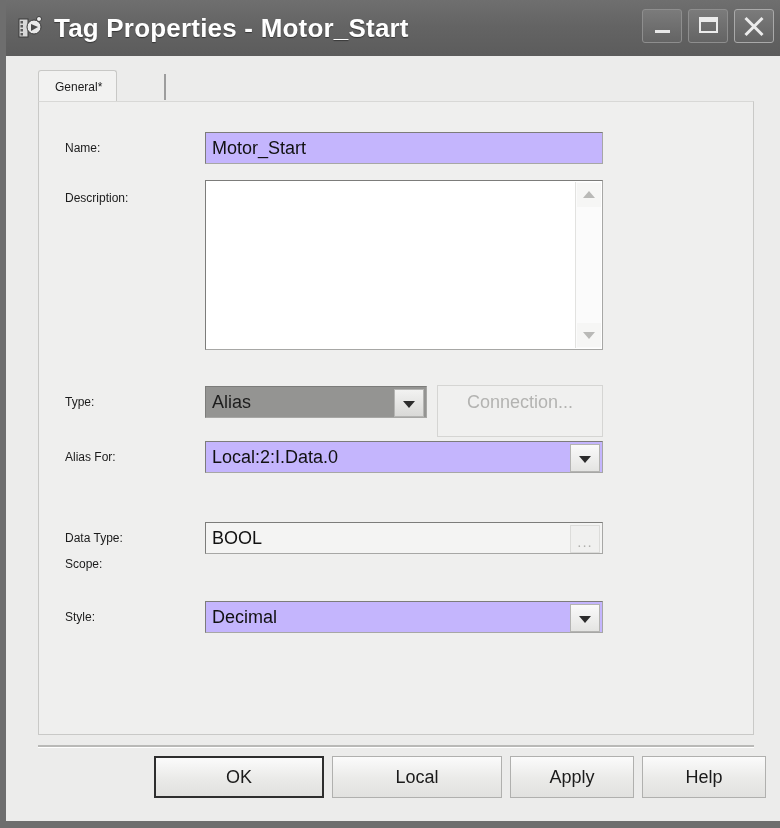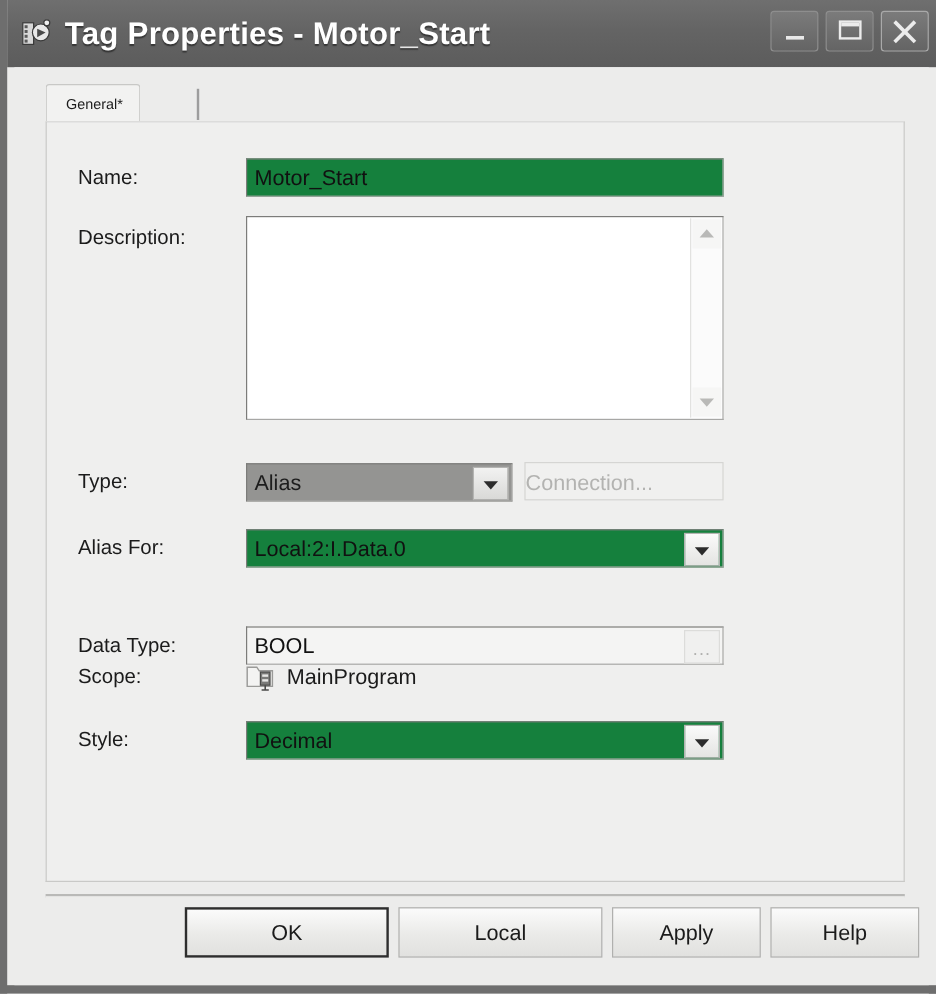--- a/index.html
+++ b/index.html
@@ -179,34 +179,34 @@
   .row {
     position: absolute;
     left: 0;
     width: 716px;
     height: 36px;
   }
   .label {
     position: absolute;
     left: 26px;
     top: 0;
-    font-size: 17px;
+    font-size: 12px;
     color: #1b1b1b;
     line-height: 36px;
     white-space: nowrap;
   }
   .field {
     position: absolute;
     left: 166px;
   }
 
   
   .input {
     box-sizing: border-box;
-    background: #15803d;
+    background: #c4b5fd;
     border: 1px solid #a7a7a5;
     border-top-color: #7c7c7a;
     border-left-color: #7c7c7a;
     font-size: 18px;
     color: #111111;
     padding: 0 6px;
     line-height: 30px;
     height: 32px;
     overflow: hidden;
     white-space: nowrap;
@@ -305,22 +305,23 @@
     letter-spacing: 1px;
   }
 
   
   .btn-disabled {
     box-sizing: border-box;
     background: #f0f0ef;
     border: 1px solid #d5d5d3;
     color: #b3b3b1;
     font-size: 18px;
+    text-align: center;
     line-height: 32px;
-    height: 32px;
+    height: 52px;
   }
 
   
   .scope-wrap {
     position: absolute;
     left: 166px;
     top: 0;
     height: 36px;
     display: flex;
     align-items: center;
@@ -452,32 +453,20 @@
       <div class="row" style="top:390px;margin-top:28px;">
         <div class="label">Data Type:</div>
         <div class="field input readonly-flat" style="top:2px; width:398px;">
           <span>BOOL</span>
           <span class="ellipsis-btn">...</span>
         </div>
       </div>
 
       <div class="row" style="top:444px;">
         <div class="label">Scope:</div>
-        <div class="scope-wrap">
-          <span class="scope-icon">
-            <svg width="28" height="24" viewBox="0 0 28 24" xmlns="http://www.w3.org/2000/svg">
-              <path d="M1 4 L9 4 L11 7 L22 7 L22 20 L1 20 Z" fill="#f3f3f2" stroke="#9a9a98" stroke-width="1.2"></path>
-              <rect x="12" y="8" width="8" height="11" fill="#7a7a78" stroke="#4a4a48" stroke-width="1"></rect>
-              <rect x="13.5" y="10" width="5" height="2" fill="#e6e6e4"></rect>
-              <rect x="13.5" y="14" width="5" height="2" fill="#e6e6e4"></rect>
-              <path d="M16 19 L16 23 M13 23 L19 23" stroke="#4a4a48" stroke-width="1.3" fill="none"></path>
-            </svg>
-          </span>
-          <span class="scope-text">MainProgram</span>
-        </div>
       </div>
 
       <div class="row" style="top:497px;">
         <div class="label">Style:</div>
         <div class="field input" style="top:2px; width:398px;">
           <span>Decimal</span>
           <span class="combo-btn"></span>
         </div>
       </div>
 

